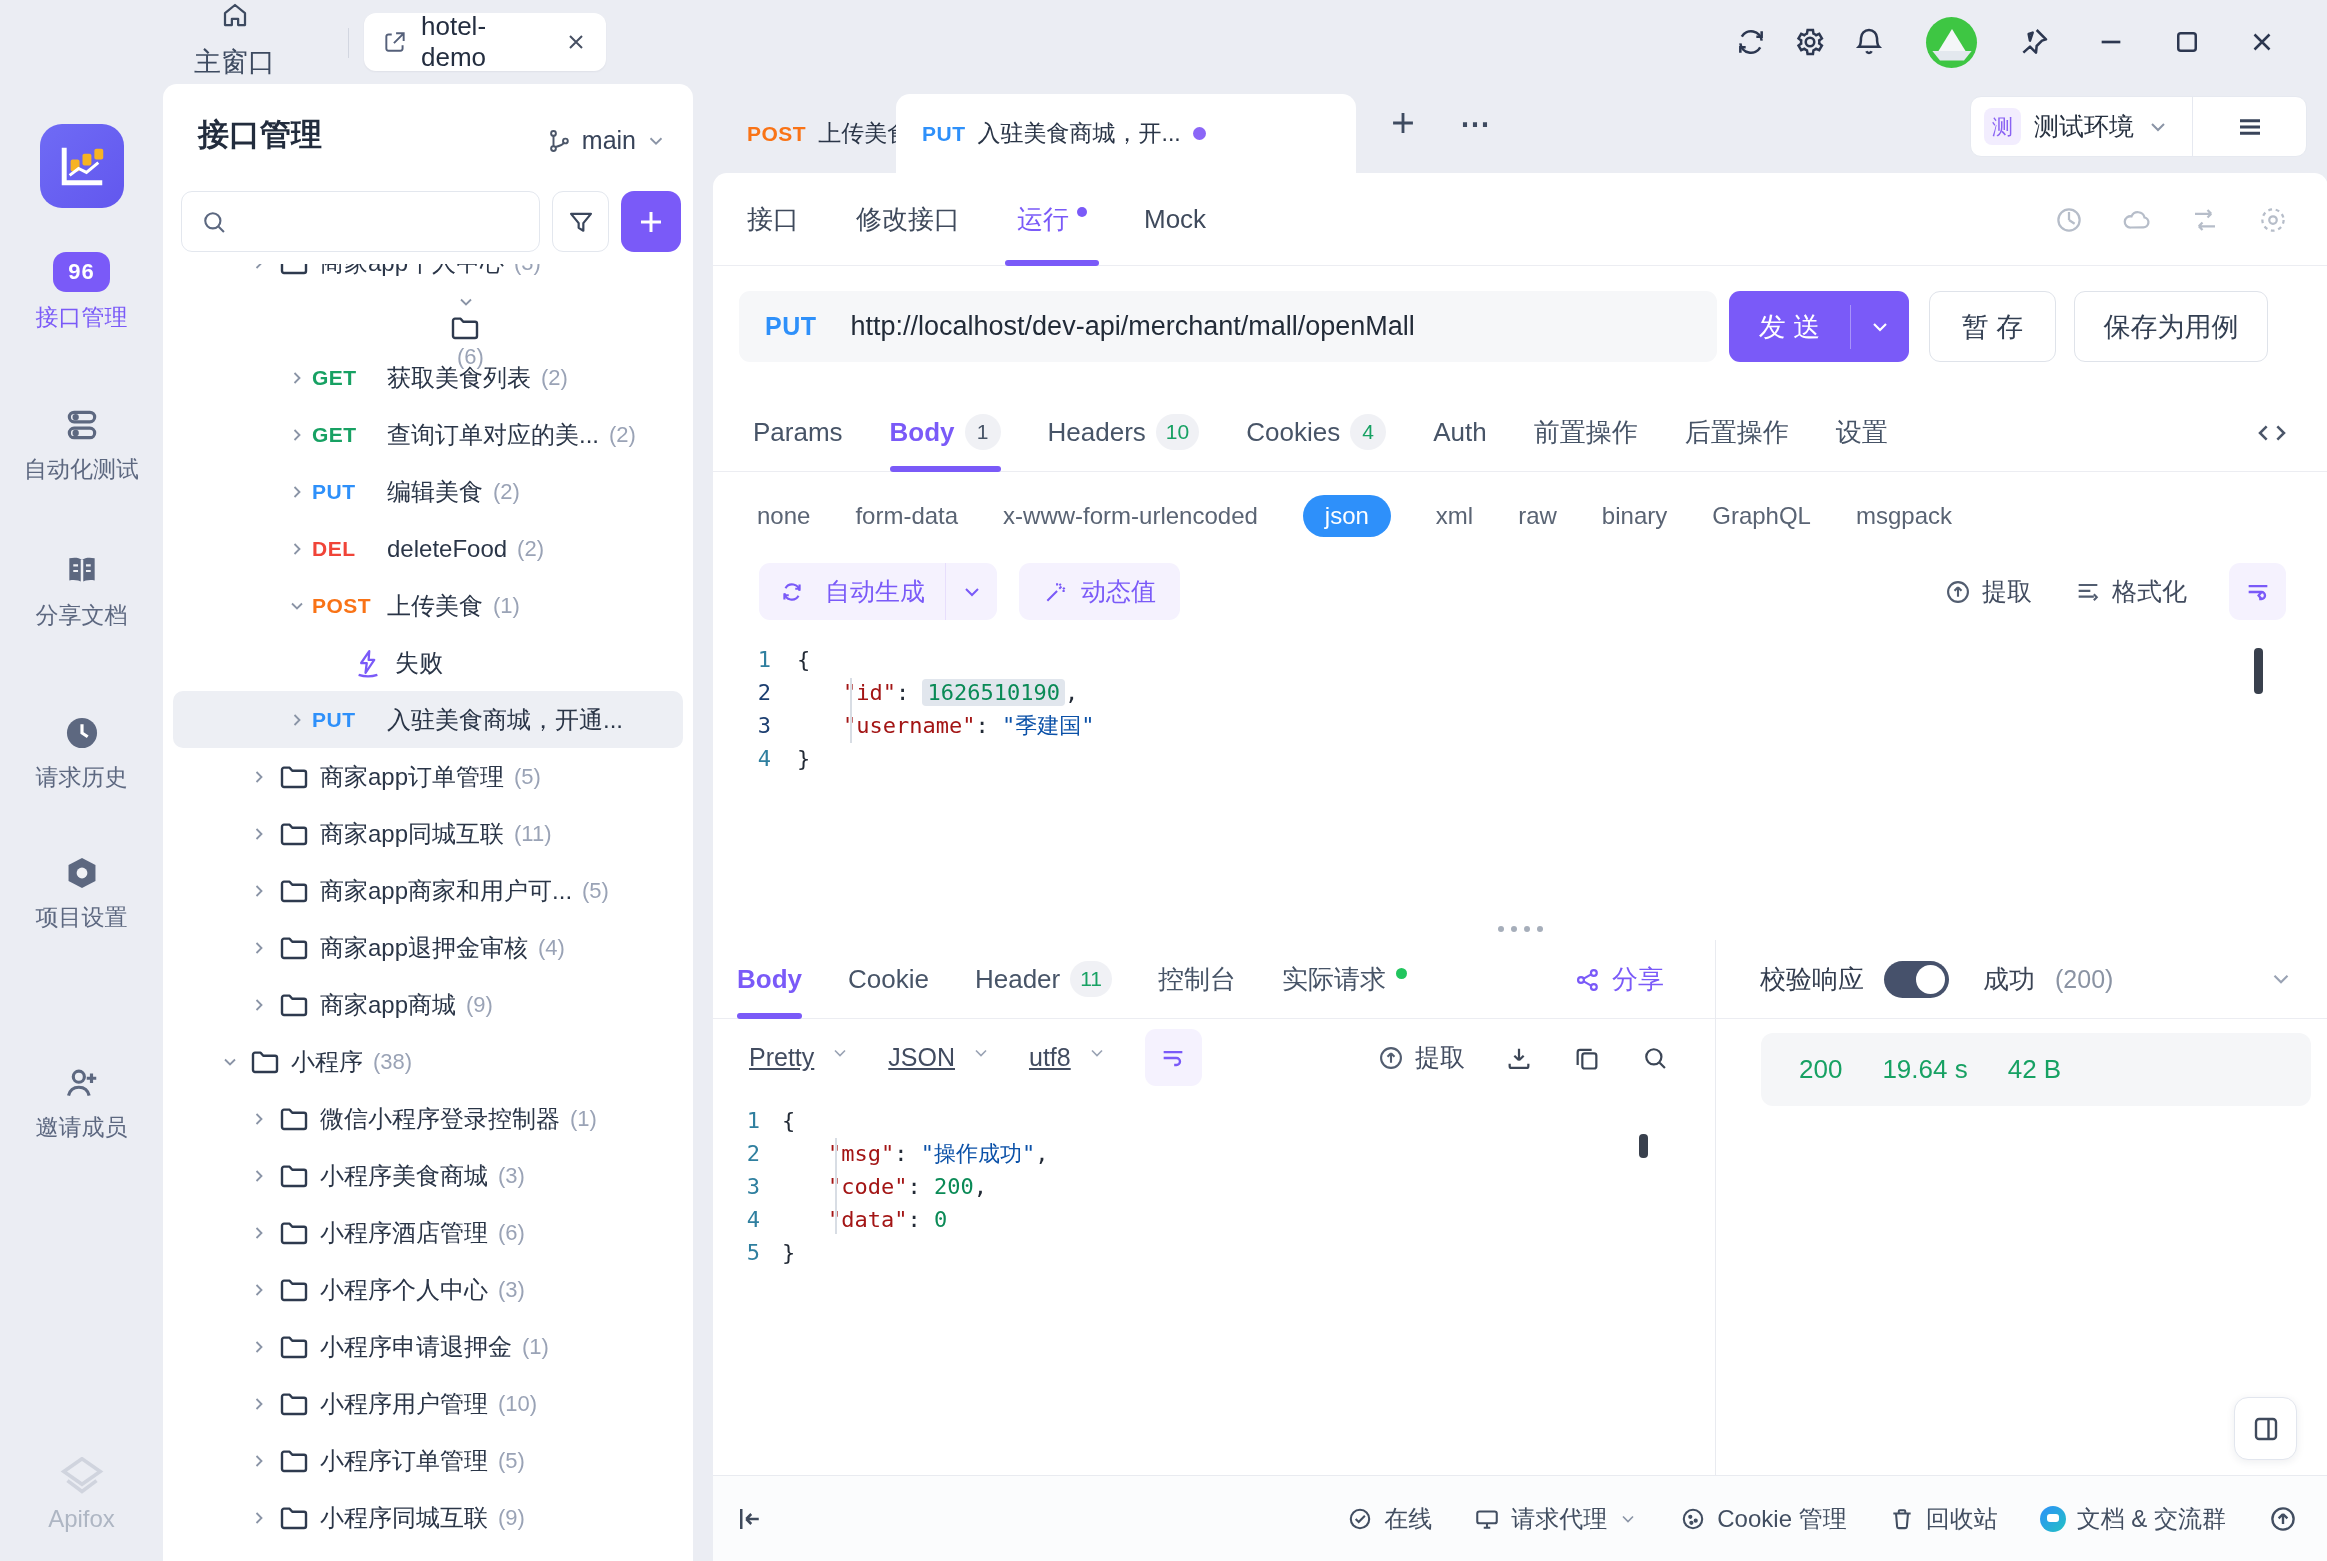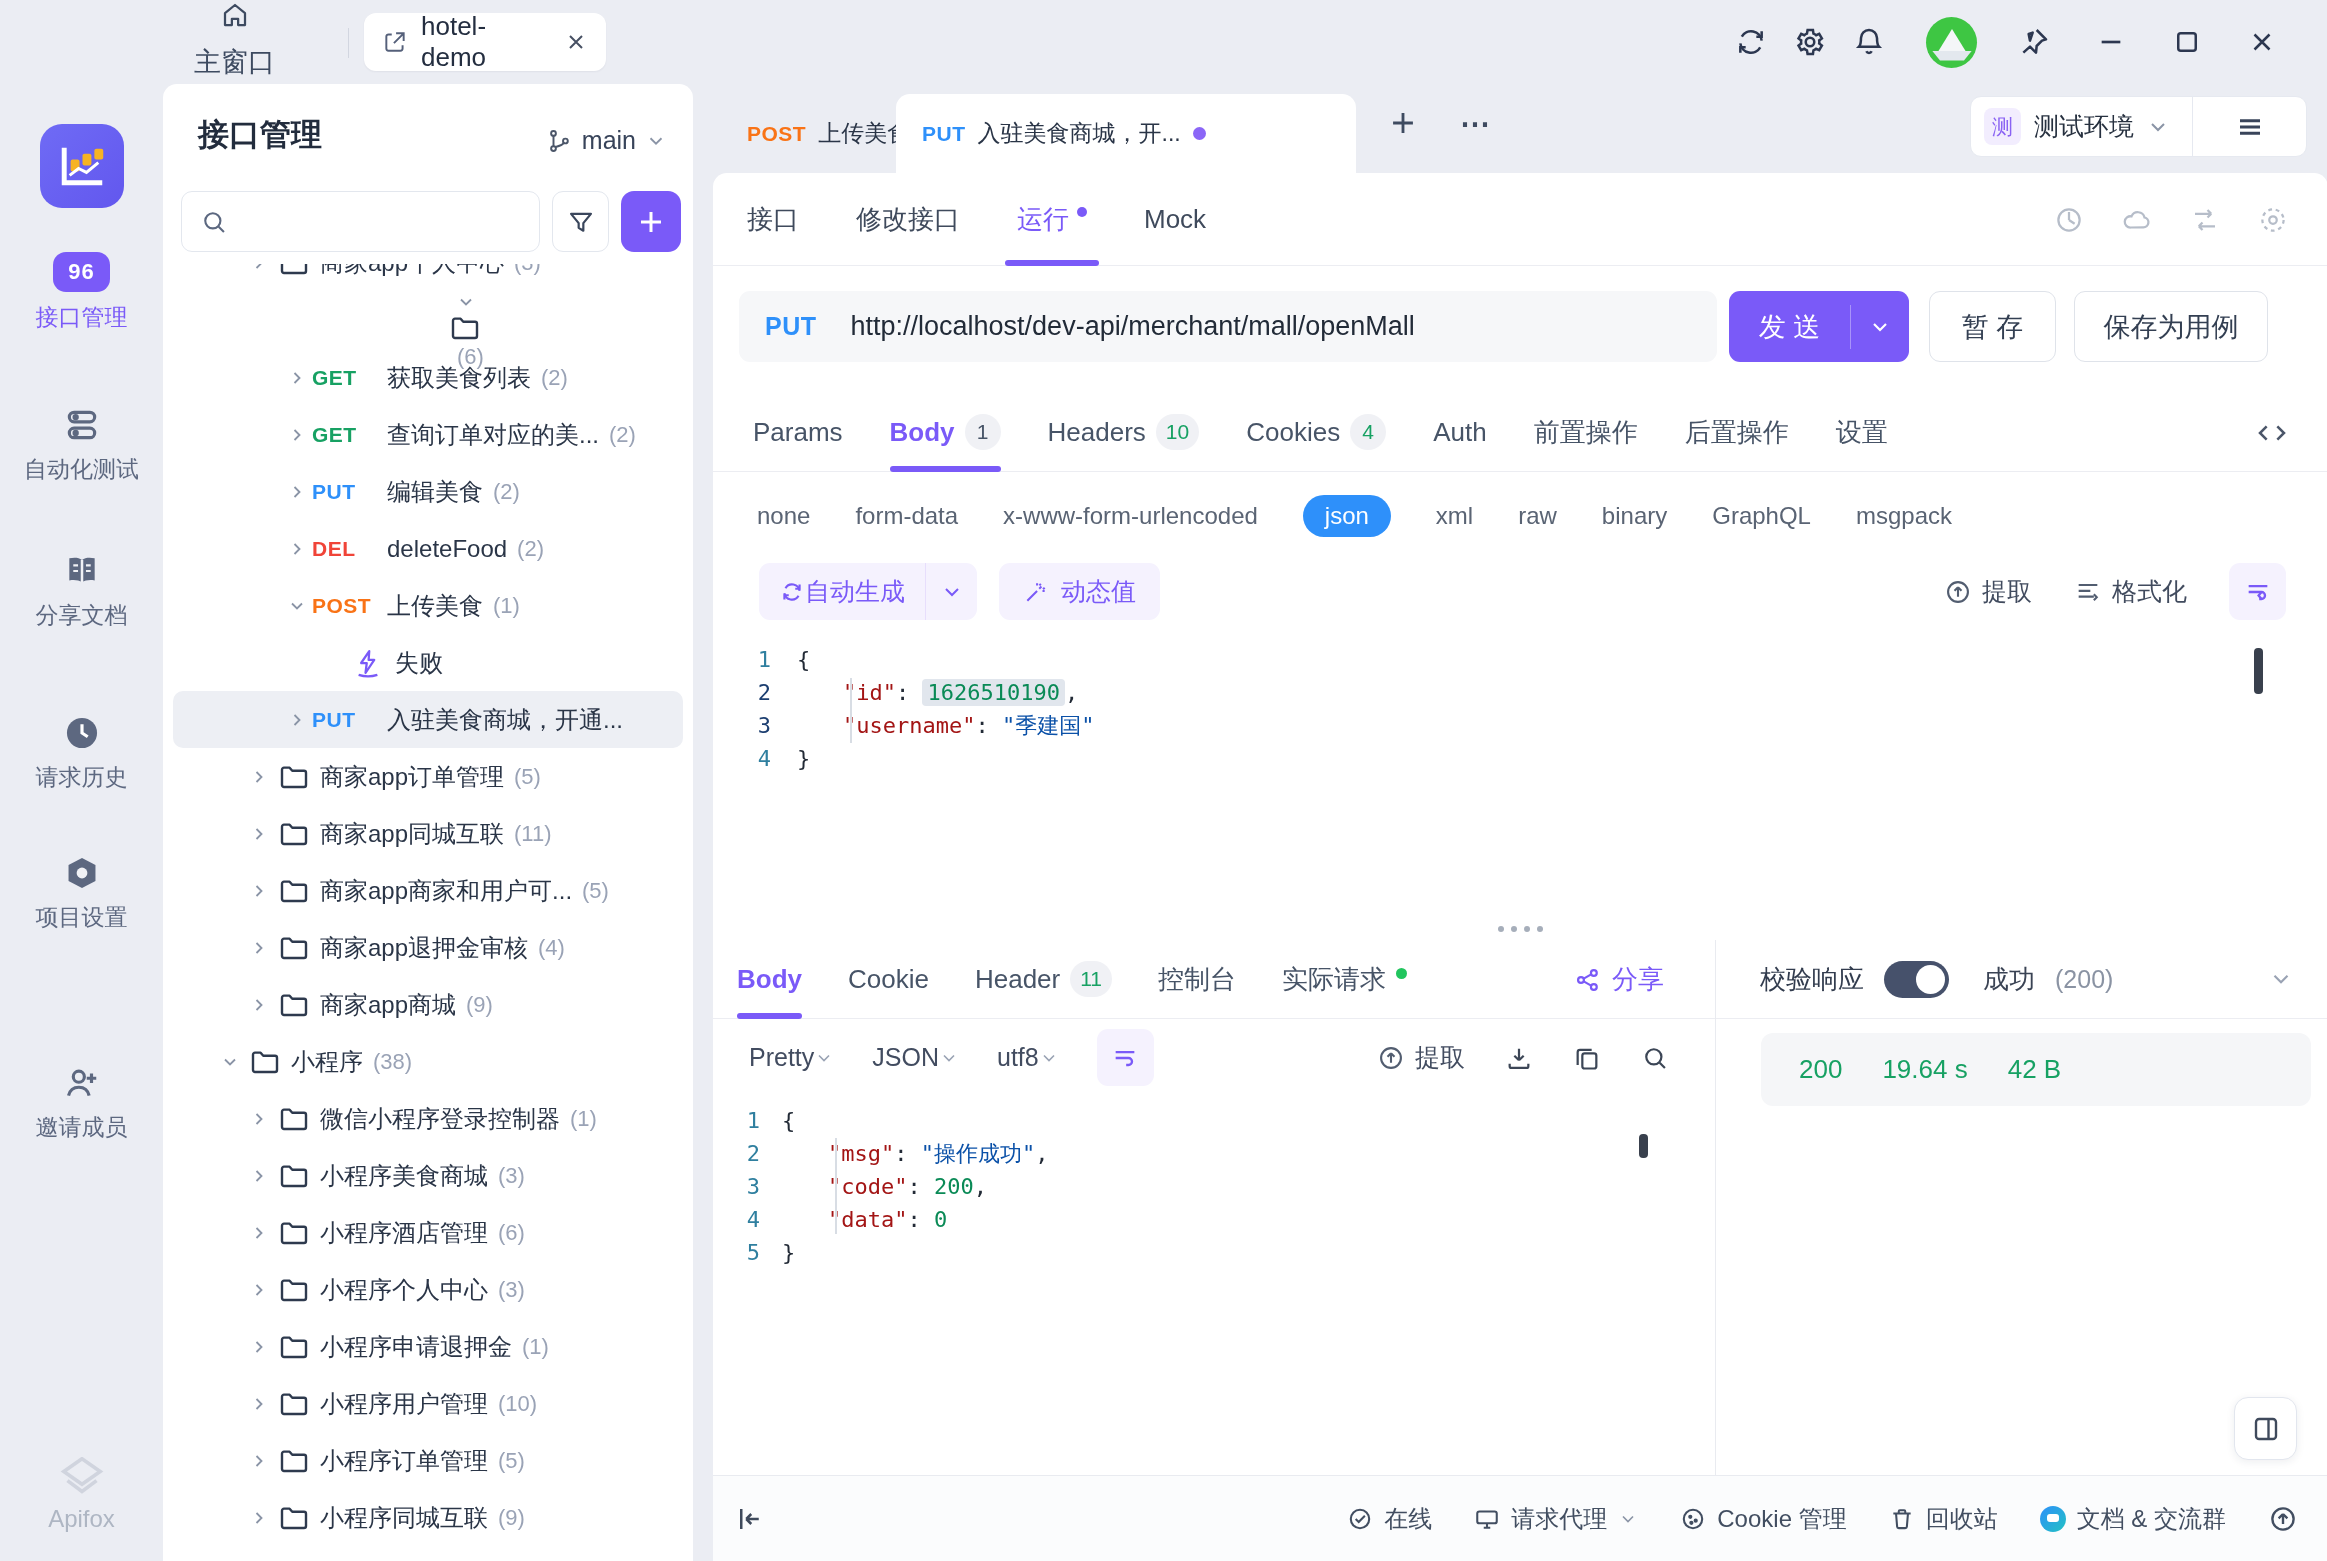--- a/index.html
+++ b/index.html
@@ -99,21 +99,21 @@
   .rtab-badge.green { color:#17a163; } .rtab-badge.dark { color:#475467; }
   .code-toggle { position:absolute; right:40px; top:220px; height:79px; display:flex; align-items:center; color:#4b5669; cursor:pointer; }
 
   .body-types { position:absolute; left:0; top:312px; right:0; height:61px; display:flex; align-items:center; gap:45px; padding-left:44px; font-size:24px; color:#5a6474; }
   .btype { cursor:pointer; }
   .btype.selected { background:#2e90fa; color:#fff; border-radius:989px; padding:7px 22px; }
 
   .ed-toolbar { position:absolute; left:0; top:386px; right:0; height:65px; display:flex; align-items:center; padding-left:46px; }
   .pill { height:57px; background:#f5f2fe; color:#7a5af8; border-radius:11px; display:flex; align-items:center; font-size:25px; cursor:pointer; }
   .autogen { padding-left:20px; }
-  .autogen .ag-main { display:flex; align-items:center; gap:0; padding-right:20px; }
+  .autogen .ag-main { display:flex; align-items:center; gap:20px; padding-right:20px; }
   .autogen .ag-sep { width:1px; height:57px; background:#e7defc; }
   .autogen .ag-chev { width:51px; display:flex; justify-content:center; }
   .dynamic { margin-left:22px; padding:0 24px; gap:12px; }
   .ed-right { position:absolute; right:42px; top:386px; height:65px; display:flex; align-items:center; gap:42px; color:#414b5e; font-size:25px; }
   .ed-act { display:flex; align-items:center; gap:10px; cursor:pointer; }
   .wrap-pill { width:57px; height:57px; background:#f5f2fe; border-radius:11px; display:flex; align-items:center; justify-content:center; cursor:pointer; }
 
   .editor { position:absolute; left:0; top:465px; right:0; height:277px; font-family:"DejaVu Sans Mono", monospace; font-size:22px; }
   .code-row { display:flex; height:33px; line-height:33px; }
   .ln { width:84px; text-align:right; padding-right:26px; color:#2f7f9f; flex:none; }
@@ -125,21 +125,21 @@
   .guide { position:absolute; width:1.5px; background:#d8dde4; }
   .scroll-sliver { position:absolute; width:9px; border-radius:4px; background:#39404d; }
 
   .splitter { position:absolute; left:0; top:743px; right:0; height:25px; display:flex; align-items:center; justify-content:center; gap:7px; cursor:row-resize; }
   .splitter i { width:6px; height:6px; border-radius:50%; background:#a6aeba; }
 
   .resp { position:absolute; left:0; top:767px; width:1002px; bottom:86px; }
   .resp-tabs { position:absolute; left:0; top:0; right:0; height:79px; border-bottom:1px solid #ecedf2; display:flex; align-items:center; gap:46px; padding-left:24px; font-size:26px; color:#475467; }
   .resp-share { position:absolute; right:51px; top:0; height:79px; display:flex; align-items:center; gap:10px; color:#7a5af8; font-size:26px; cursor:pointer; }
   .resp-toolbar { position:absolute; left:0; top:80px; right:0; height:75px; display:flex; align-items:center; gap:38px; padding-left:36px; font-size:25px; color:#424c60; }
-  .dd { display:flex; align-items:center; gap:0; cursor:pointer; }
+  .dd { display:flex; align-items:flex-start; gap:16px; cursor:pointer;text-decoration:underline; }
   .dd .dd-chev { color:#9aa3b4; }
   .resp-tools { position:absolute; right:46px; top:80px; height:75px; display:flex; align-items:center; gap:40px; color:#3c4656; }
   .resp-editor { position:absolute; left:0; top:158px; right:0; bottom:0; font-family:"DejaVu Sans Mono", monospace; font-size:22px; }
   .resp .ln { width:69px; padding-right:22px; }
   .green-dot { width:11px; height:11px; border-radius:50%; background:#22c55e; margin-top:-12px; }
 
   .vdivider { position:absolute; left:1002px; top:767px; width:1px; bottom:86px; background:#e9ebf0; }
 
   .validate { position:absolute; left:1003px; top:767px; right:0; bottom:86px; }
   .val-head { position:absolute; left:0; top:0; right:0; height:79px; border-bottom:1px solid #ecedf2; display:flex; align-items:center; padding-left:44px; gap:20px; }

